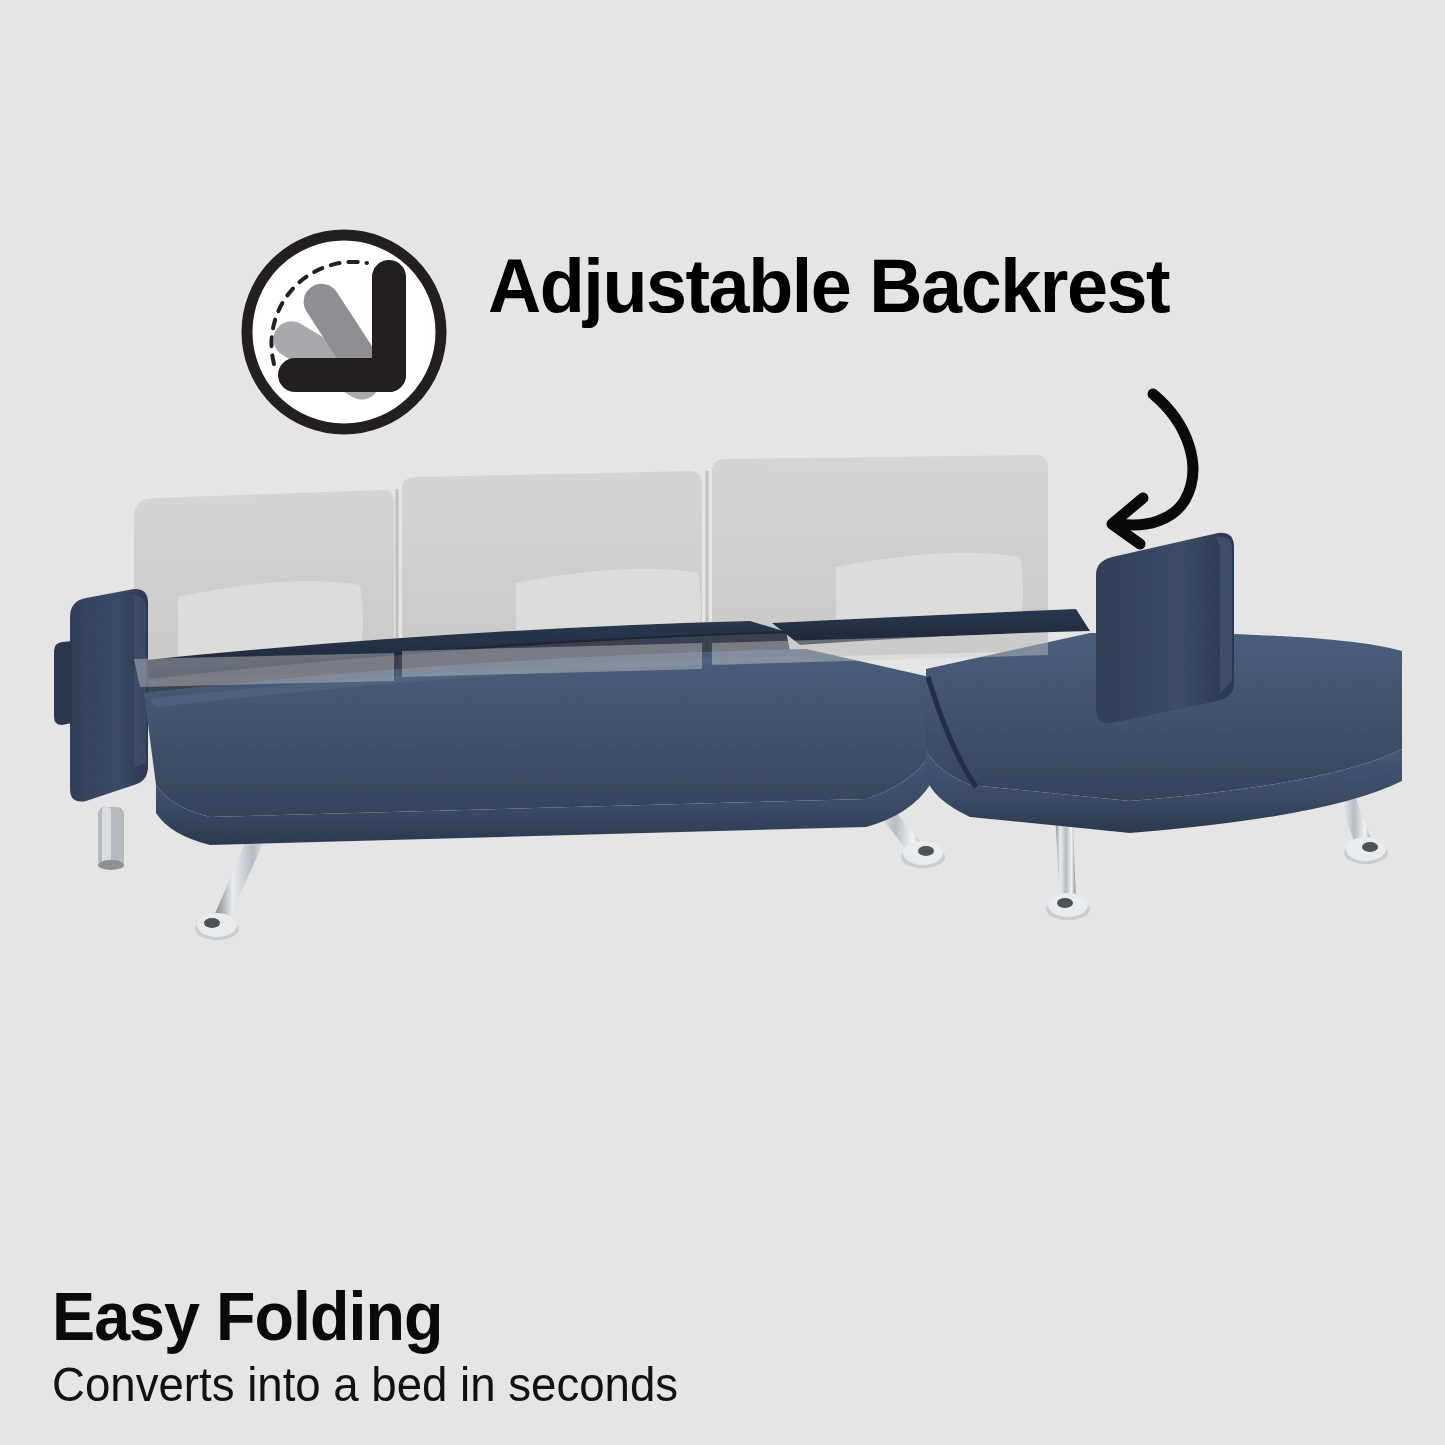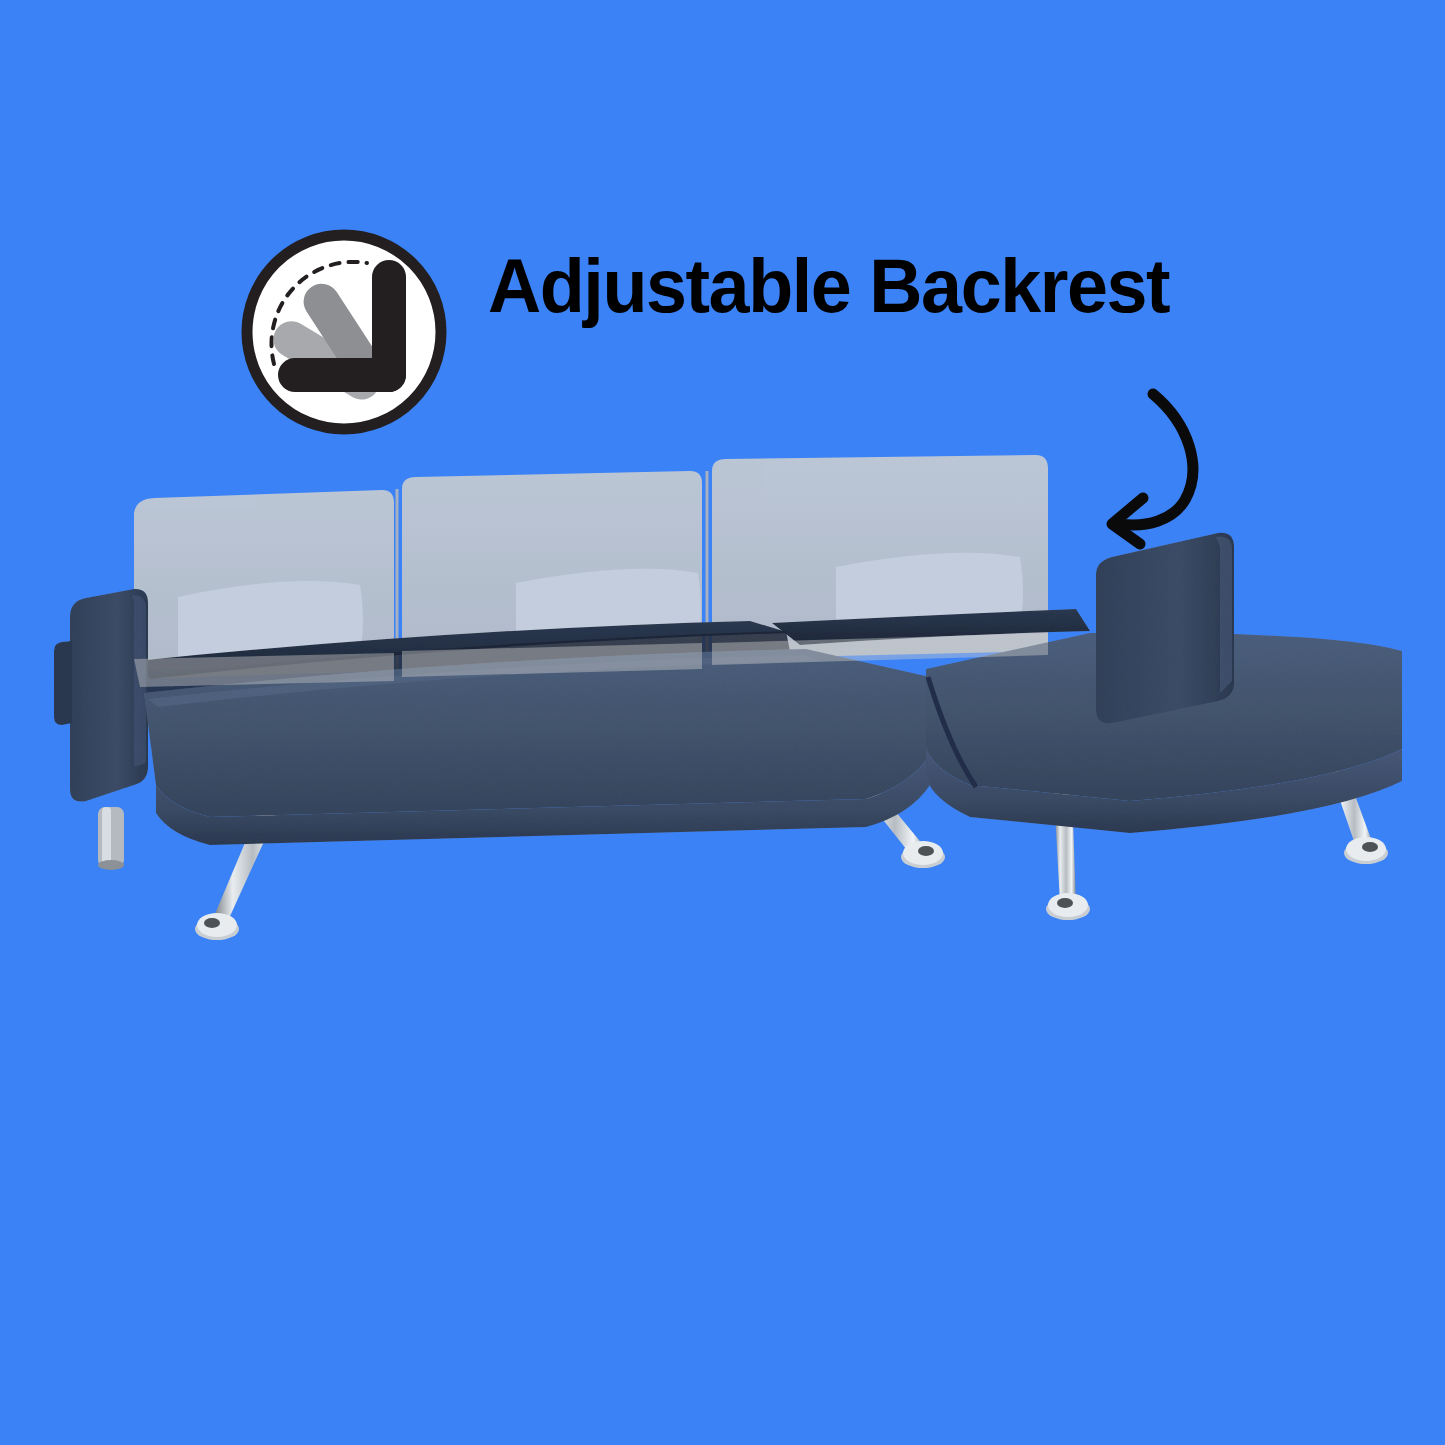--- a/index.html
+++ b/index.html
@@ -8,21 +8,21 @@
     padding: 0;
     background: #ffffff;
   }
   body {
     font-family: "Liberation Sans", sans-serif;
   }
   #canvas {
     position: relative;
     width: 1445px;
     height: 1445px;
-    background: #3b82f6;
+    background: #e5e5e5;
     overflow: hidden;
   }
 
   
   #feature-badge {
     position: absolute;
     left: 236px;
     top: 224px;
     width: 1010px;
     height: 220px;
@@ -265,14 +265,18 @@
 
       <g opacity="0.42">
         <path d="M 104 204 L 364 198 L 364 226 L 110 232 Z" fill="#cfcfcd"></path>
         <path d="M 372 196 L 672 188 L 672 214 L 372 222 Z" fill="#cfcfcd"></path>
         <path d="M 682 188 L 1018 178 L 1018 200 L 682 210 Z" fill="#cfcfcd"></path>
       </g>
 
     </svg>
   </div>
 
+  <div id="bottom-caption">
+    <div id="caption-heading">Easy Folding</div>
+    <div id="caption-sub">Converts into a bed in seconds</div>
+  </div>
 
 </div>
 
 </body></html>

